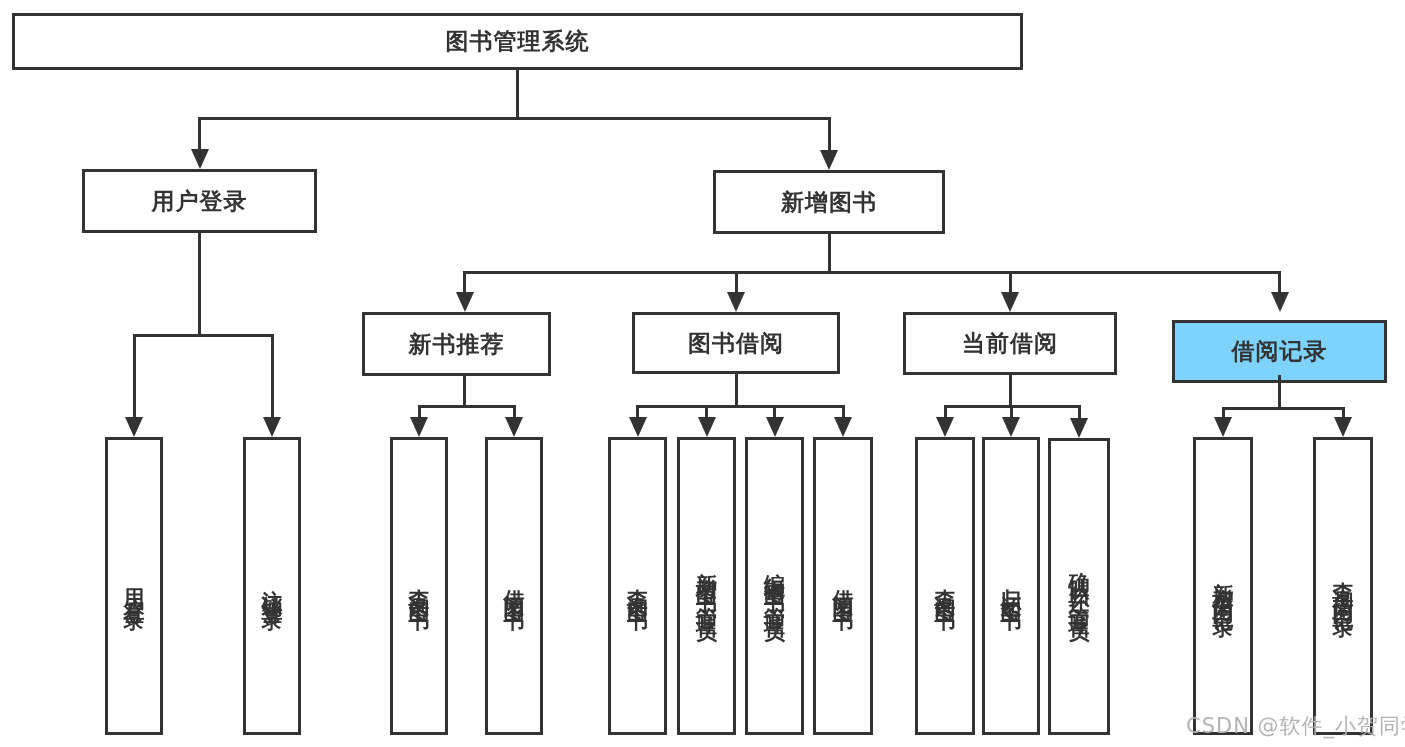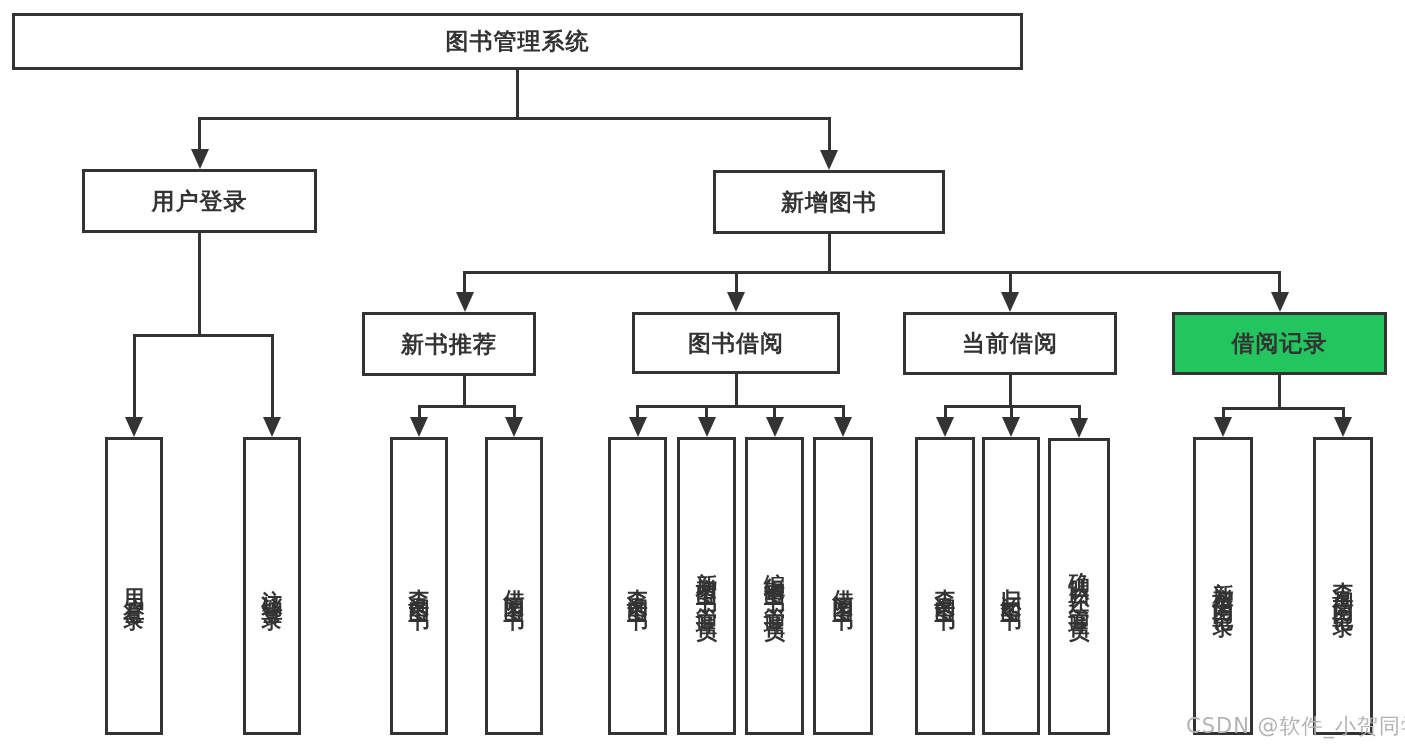--- a/index.html
+++ b/index.html
@@ -55,30 +55,30 @@
   <span class="watermark">CSDN @软件_小贺同学</span>
 <div class="node h" style="left: 12px; top: 13px; width: 1011px; height: 57px; border-color: rgb(51, 51, 51); background: rgb(255, 255, 255);">
       <span class="lbl" style="color: rgb(51, 51, 51);">图书管理系统</span>
     </div>
     <div class="node h" style="left: 82px; top: 169px; width: 235px; height: 64px; border-color: rgb(51, 51, 51); background: rgb(255, 255, 255);">
       <span class="lbl" style="color: rgb(51, 51, 51);">用户登录</span>
     </div>
     <div class="node h" style="left: 713px; top: 170px; width: 232px; height: 64px; border-color: rgb(51, 51, 51); background: rgb(255, 255, 255);">
       <span class="lbl" style="color: rgb(51, 51, 51);">新增图书</span>
     </div>
-    <div class="node h" style="left: 362px; top: 312px; width: 174px; height: 64px; border-color: rgb(51, 51, 51); background: rgb(255, 255, 255);">
+    <div class="node h" style="left: 362px; top: 312px; width: 189px; height: 64px; border-color: rgb(51, 51, 51); background: rgb(255, 255, 255);">
       <span class="lbl" style="color: rgb(51, 51, 51);">新书推荐</span>
     </div>
     <div class="node h" style="left: 632px; top: 312px; width: 208px; height: 62px; border-color: rgb(51, 51, 51); background: rgb(255, 255, 255);">
       <span class="lbl" style="color: rgb(51, 51, 51);">图书借阅</span>
     </div>
     <div class="node h" style="left: 903px; top: 312px; width: 214px; height: 63px; border-color: rgb(51, 51, 51); background: rgb(255, 255, 255);">
       <span class="lbl" style="color: rgb(51, 51, 51);">当前借阅</span>
     </div>
-    <div class="node h" style="left: 1172px; top: 312px; width: 215px; height: 63px; border-color: rgb(51, 51, 51); background: #22c55e;">
+    <div class="node h" style="left: 1172px; top: 320px; width: 215px; height: 63px; border-color: rgb(51, 51, 51); background: #7dd3fc;">
       <span class="lbl" style="color: rgb(51, 51, 51);">借阅记录</span>
     </div>
     <div class="node v" style="left: 105px; top: 437px; width: 58px; height: 298px; border-color: rgb(51, 51, 51); background: rgb(255, 255, 255);">
       <span class="lbl" style="color: rgb(51, 51, 51);">用户登录</span>
     </div>
     <div class="node v" style="left: 243px; top: 437px; width: 58px; height: 298px; border-color: rgb(51, 51, 51); background: rgb(255, 255, 255);">
       <span class="lbl" style="color: rgb(51, 51, 51);">注销登录</span>
     </div>
     <div class="node v" style="left: 390px; top: 437px; width: 58px; height: 298px; border-color: rgb(51, 51, 51); background: rgb(255, 255, 255);">
       <span class="lbl" style="color: rgb(51, 51, 51);">查询图书</span>

